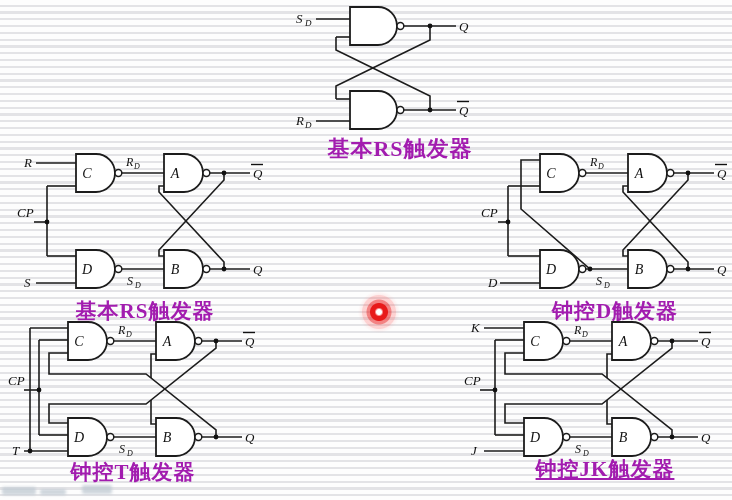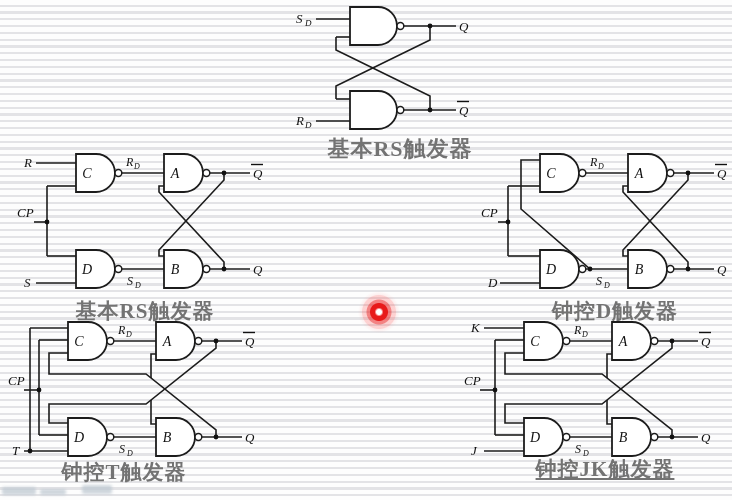--- a/index.html
+++ b/index.html
@@ -17,21 +17,21 @@
   .gate{stroke:#1c1c1c;stroke-width:1.8;fill:#ffffff;}
   .bubble{stroke:#1c1c1c;stroke-width:1.5;fill:#ffffff;}
   .dot{fill:#111;stroke:none;}
   .lbl{font-family:"Liberation Serif",serif;font-style:italic;font-size:13px;fill:#111;}
   .lbl-sub{font-family:"Liberation Serif",serif;font-style:italic;font-size:9px;fill:#111;}
   .lbl-mid{font-family:"Liberation Serif",serif;font-style:italic;font-size:12px;fill:#111;}
   .lbl-mid-sub{font-family:"Liberation Serif",serif;font-style:italic;font-size:8px;fill:#111;}
   .gletter{font-family:"Liberation Serif",serif;font-style:italic;font-size:14px;fill:#111;text-anchor:middle;}
   .overline{stroke:#111;stroke-width:1.4;}
   .title{
-    position:absolute;text-align:center;color:#737373;
+    position:absolute;text-align:center;color:#a21caf;
     font-family:"Liberation Serif",serif;font-weight:600;
     font-size:21px;letter-spacing:1px;white-space:nowrap;
   }
   .title-main{font-size:22px;}
   .laser{
     position:absolute;left:357px;top:290px;width:44px;height:44px;border-radius:50%;
     background:radial-gradient(circle,
       #ffffff 0 2.5px,
       #ffc4c4 3px,
       #e81a1a 4.5px 8.5px,
@@ -207,21 +207,21 @@
     <text class="lbl" x="6" y="141">T</text>
     <text class="lbl-mid" x="112" y="20">R</text>
     <text class="lbl-mid-sub" x="120" y="23">D</text>
     <text class="lbl-mid" x="113" y="139">S</text>
     <text class="lbl-mid-sub" x="121" y="142">D</text>
     <text class="lbl" x="239" y="32">Q</text>
     <line class="overline" x1="237" y1="18.5" x2="249" y2="18.5"></line>
     <text class="lbl" x="239" y="128">Q</text>
   </svg>
 </div>
-<div class="title" style="left:9px;top:458px;width:230px;">钟控T触发器</div>
+<div class="title" style="left:18px;top:458px;width:230px;">钟控T触发器</div>
 
 <div class="circuit" style="left:462px;top:314px;">
   <svg width="250" height="150" viewBox="0 0 250 150">
     <g>
       <line class="wire" x1="22" y1="14" x2="62" y2="14"></line>
       <line class="wire" x1="18" y1="76" x2="33" y2="76"></line>
       <line class="wire" x1="33" y1="26" x2="33" y2="121"></line>
       <line class="wire" x1="33" y1="26" x2="62" y2="26"></line>
       <line class="wire" x1="33" y1="121" x2="62" y2="121"></line>
       <line class="wire" x1="22" y1="137" x2="62" y2="137"></line>

